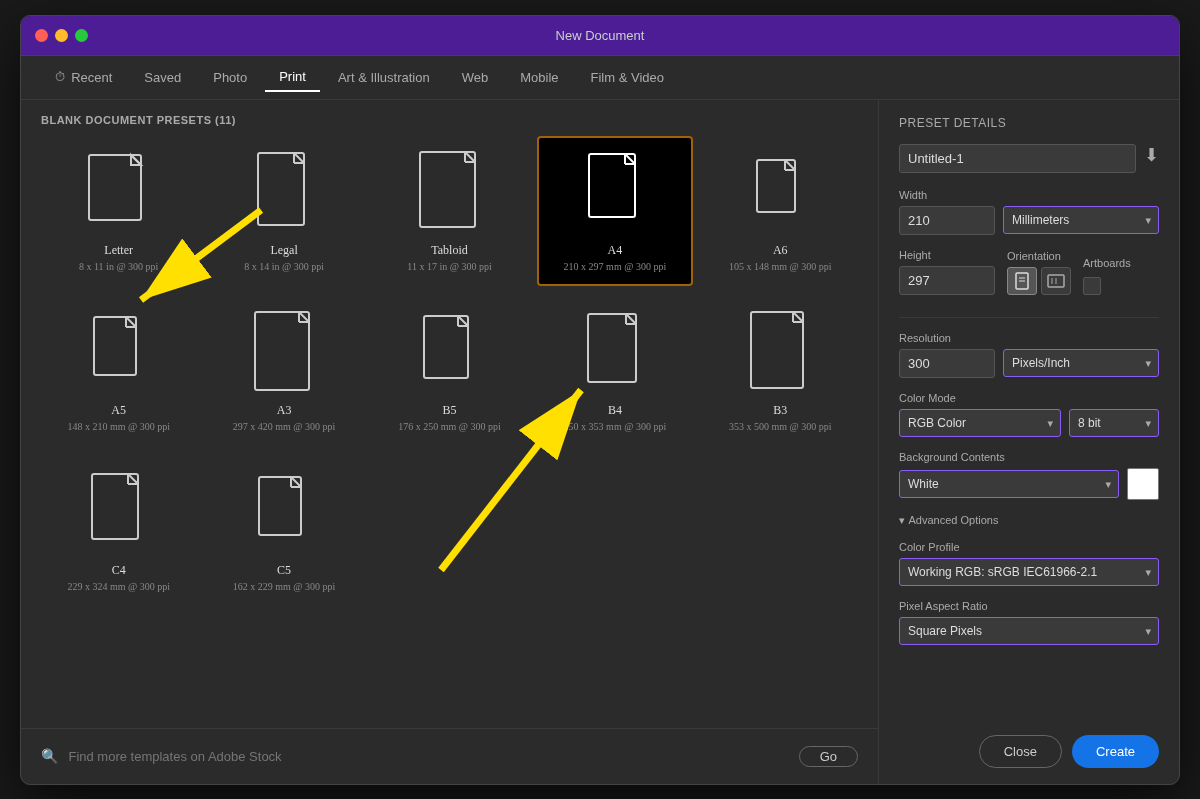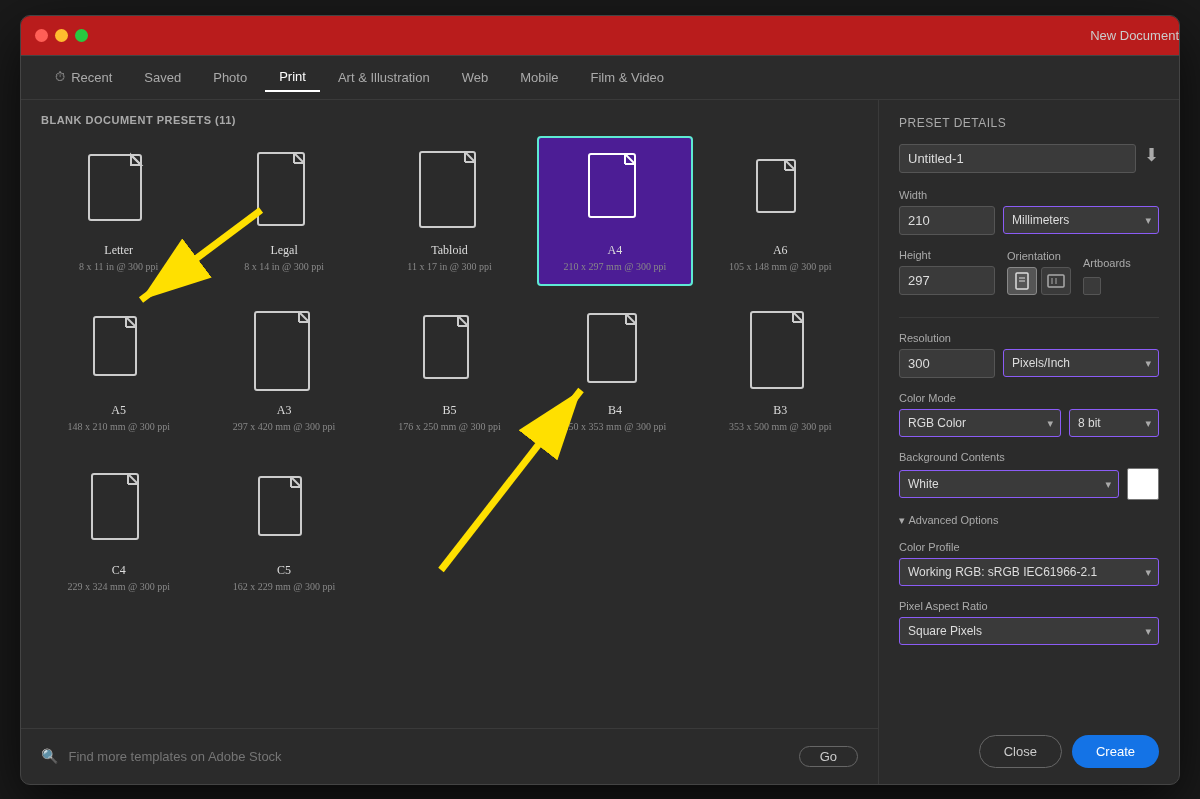--- a/index.html
+++ b/index.html
@@ -18,25 +18,25 @@
       background: #2b2b2b;
       border-radius: 10px;
       border: 1px solid #444;
       display: flex;
       flex-direction: column;
       overflow: hidden;
       box-shadow: 0 20px 60px rgba(0,0,0,0.7);
     }
     
     .title-bar {
-      background: #b91c1c;
+      background: #4c1d95;
       height: 40px;
       display: flex;
       align-items: center;
-      justify-content: flex-end;
+      justify-content: center;
       position: relative;
       border-bottom: 1px solid #444;
       flex-shrink: 0;
     }
     .title-bar-title {
       color: #ccc;
       font-size: 13px;
       font-weight: 500;
     }
     .window-controls {
@@ -106,22 +106,22 @@
     .preset-item {
       display: flex;
       flex-direction: column;
       align-items: center;
       padding: 12px 8px;
       border-radius: 4px;
       cursor: pointer;
       border: 2px solid transparent;
     }
     .preset-item.selected {
-      border: 2px solid #5eead4;
-      background: #4c1d95;
+      border: 2px solid #a16207;
+      background: #000000;
     }
     .doc-icon {
       width: 70px;
       height: 85px;
       margin-bottom: 8px;
       position: relative;
     }
     .preset-item.selected .doc-icon svg rect,
     .preset-item.selected .doc-icon svg path {
       stroke: #fff;

